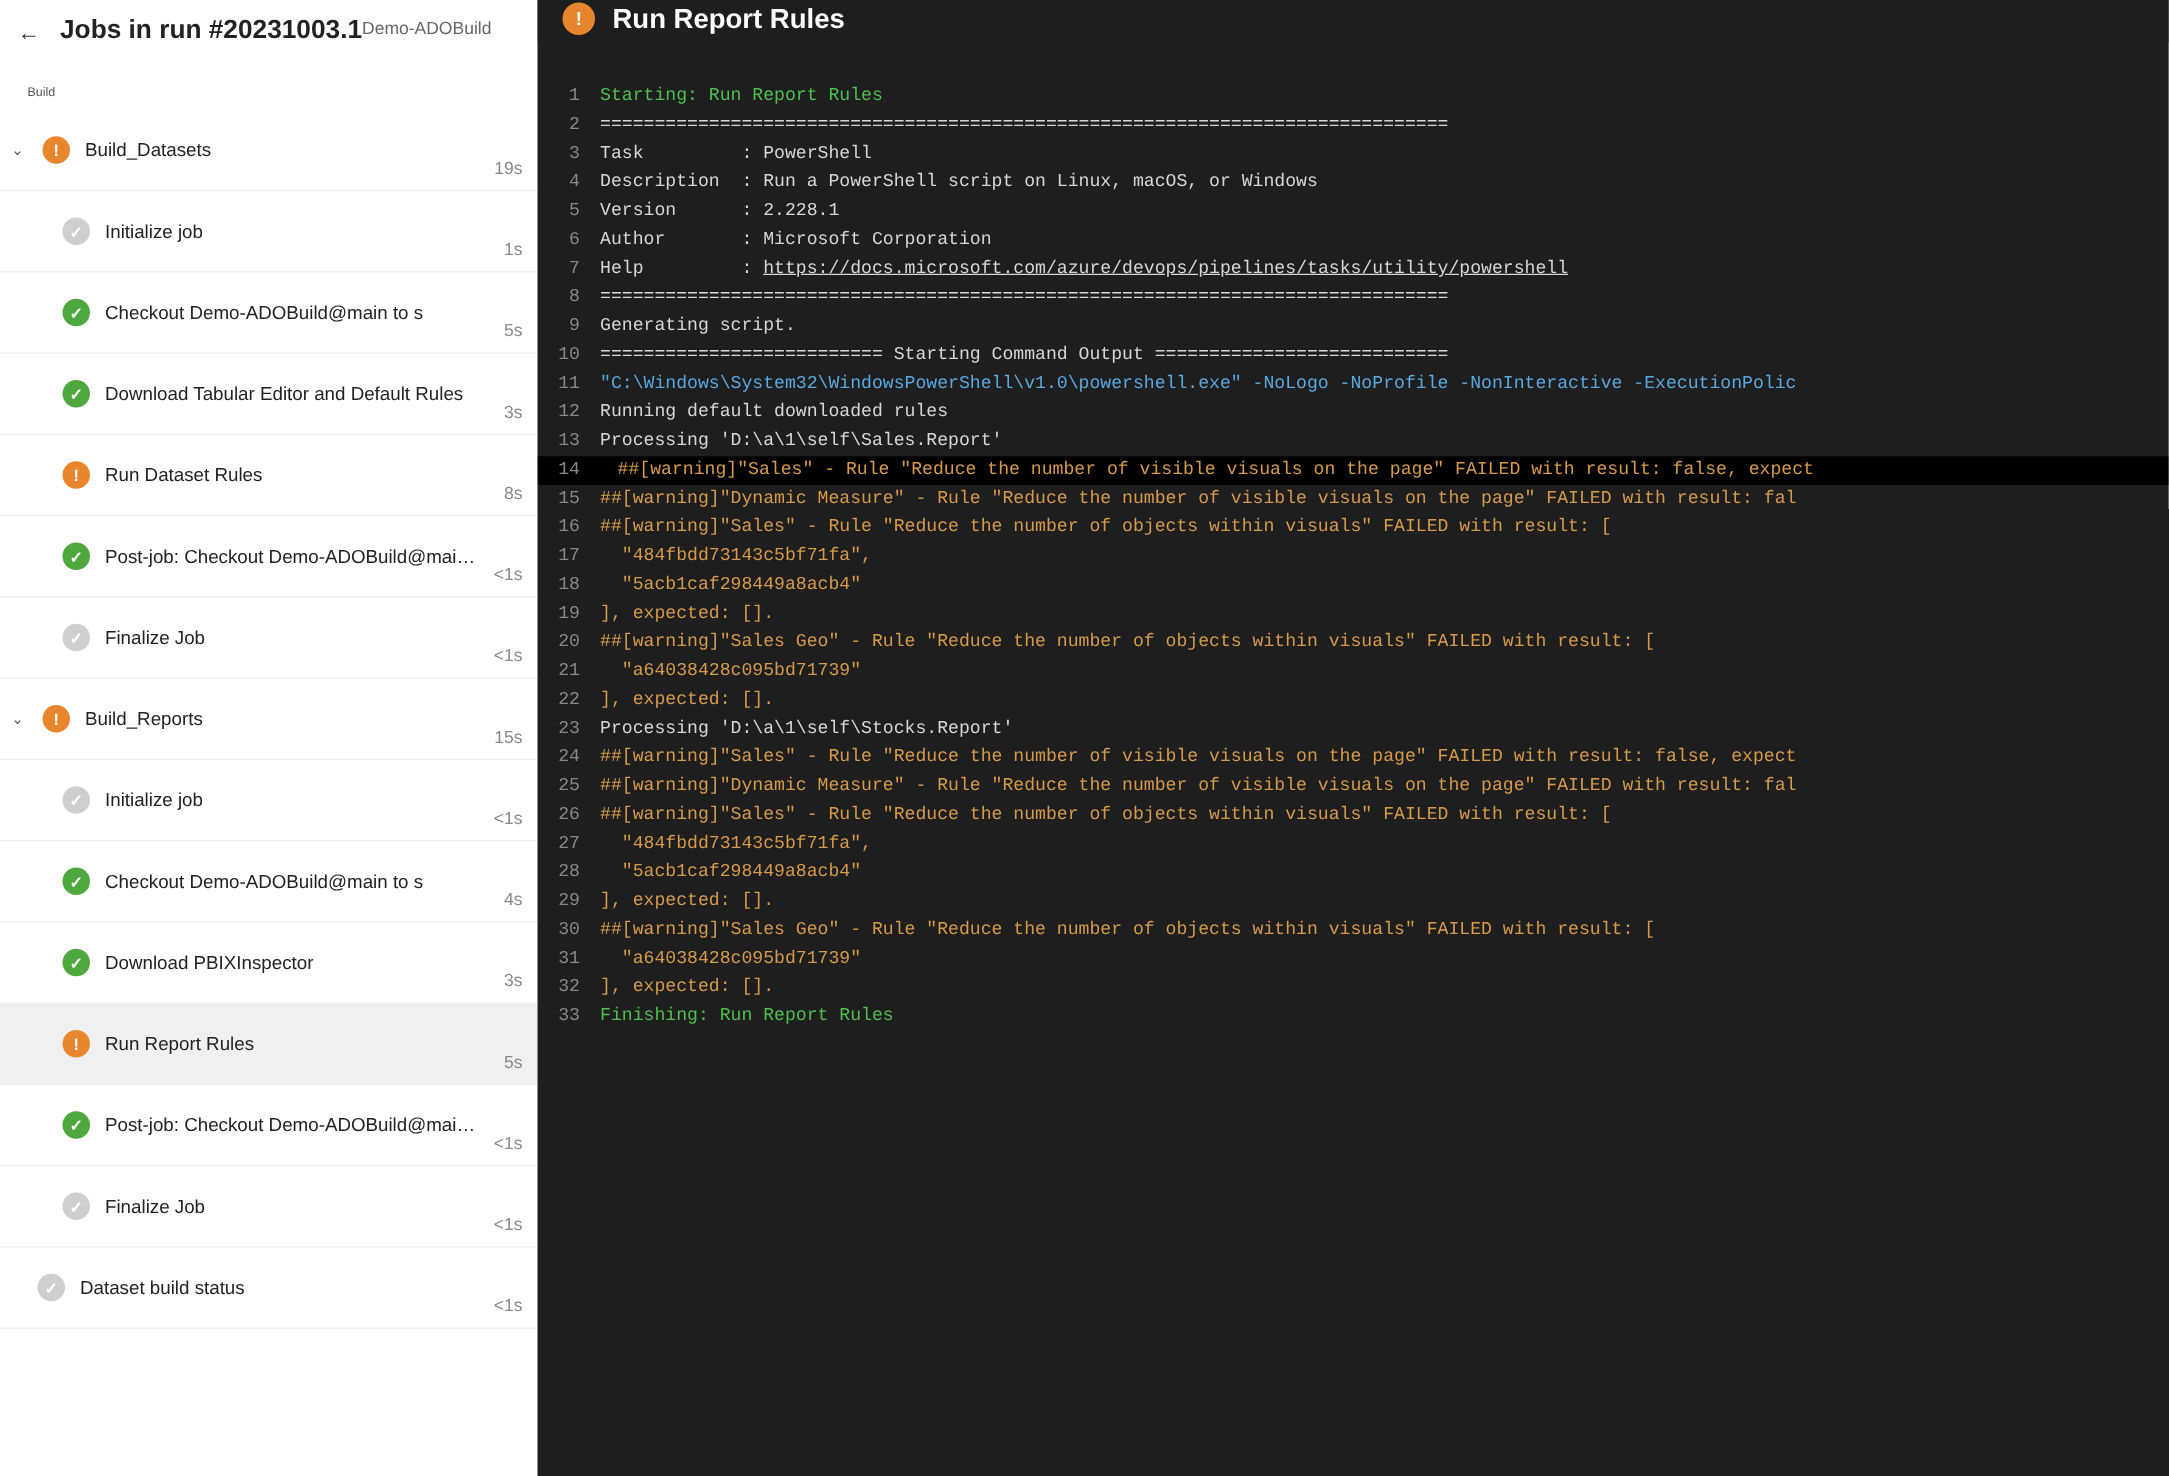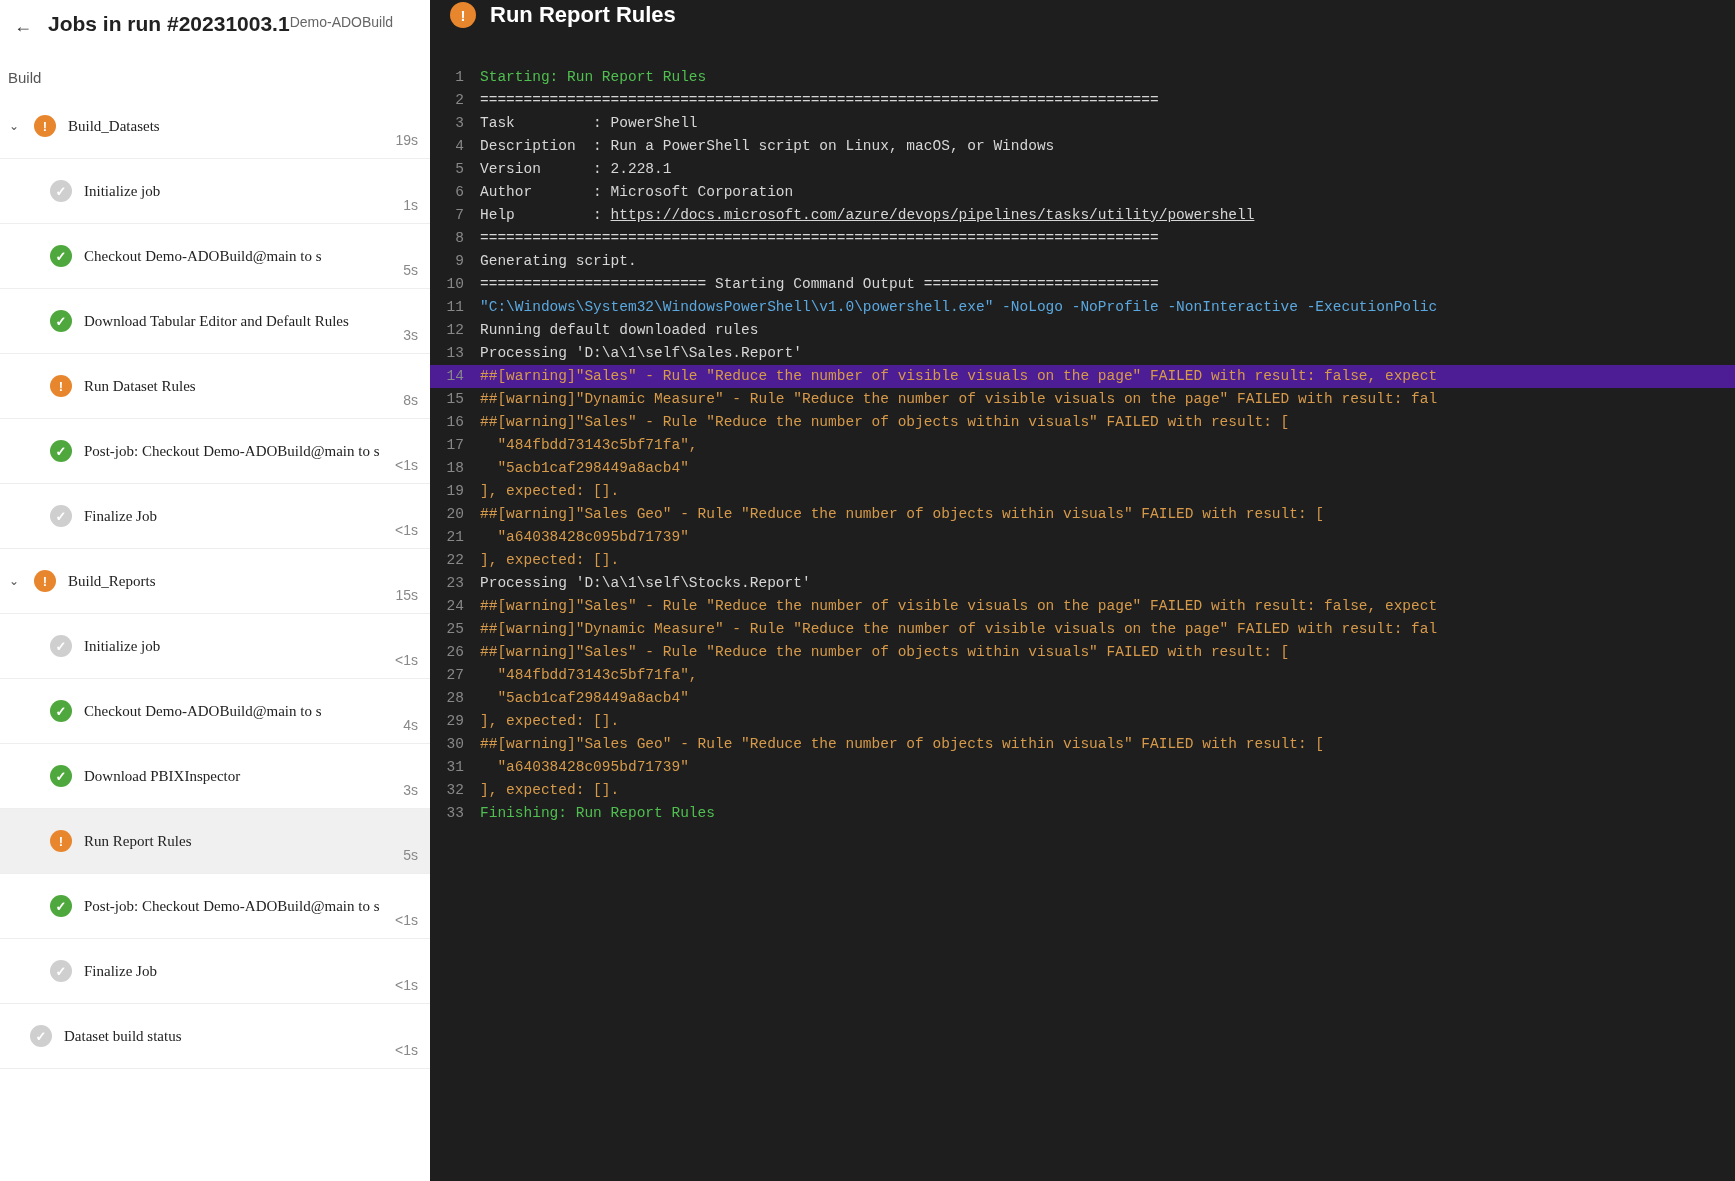--- a/index.html
+++ b/index.html
@@ -29,22 +29,22 @@
     font-size: 18px;
     padding: 4px 6px;
     cursor: pointer;
     color: #333;
   }
   .sb-title-wrap { display: flex; flex-direction: row; }
   .sb-title { font-size: 21px; font-weight: 600; color: #222; }
   .sb-subtitle { font-size: 14px; color: #666; margin-top: 2px; }
 
   .sb-section-label {
-    padding: 24px 0 8px 8px;
-    font-size: 15px;
+    padding: 24px 0 8px 22px;
+    font-size: 10px;
     color: #555;
   }
   .stage-row {
     display: flex;
     align-items: center;
     padding: 10px 12px 10px 6px;
     border-bottom: 1px solid #eee;
     cursor: pointer;
     gap: 12px;
   }
@@ -63,21 +63,21 @@
   .status-ico {
     width: 22px; height: 22px; border-radius: 50%;
     display: inline-flex; align-items: center; justify-content: center;
     font-size: 13px; font-weight: bold; color: #fff; flex-shrink: 0;
   }
   .status-ico.warn { background: #e8862e; }
   .status-ico.ok   { background: #4fa83d; }
   .status-ico.skip { background: #cfcfcf; }
   .row-label {
     flex: 1; font-size: 15px; color: #222;
-    white-space: nowrap; overflow: hidden; text-overflow: ellipsis; font-family: Liberation Serif, serif;
+    white-space: nowrap; overflow: hidden; text-overflow: ellipsis;
   }
   .row-time { font-size: 14px; color: #888; margin-top: 28px; }
 
   
   .main {
     flex: 1;
     background: #1e1e1e;
     color: #ddd;
     display: flex;
     flex-direction: column;
@@ -97,21 +97,21 @@
   .log-area {
     flex: 1;
     overflow: auto;
     font-family: Consolas, "Courier New", monospace;
     font-size: 14.5px;
     line-height: 23px;
     padding: 32px 0 20px 0;
     white-space: pre;
   }
   .log-line { display: flex; }
-  .log-line.hl { background: #4c1d95; }
+  .log-line.hl { background: #000000; gap: 14px; }
   .ln {
     width: 50px; min-width: 50px;
     text-align: right;
     color: #888;
     padding-right: 16px;
     user-select: none;
   }
   .lc { flex: 1; padding-right: 12px; }
   .c-green  { color: #4fbf4f; }
   .c-orange { color: #d69a4a; }

